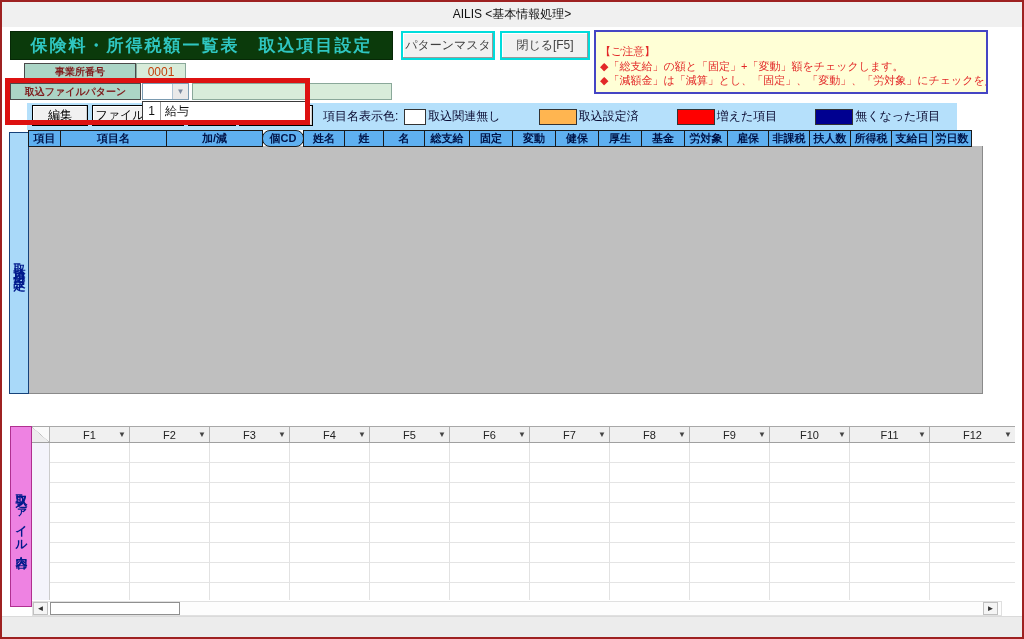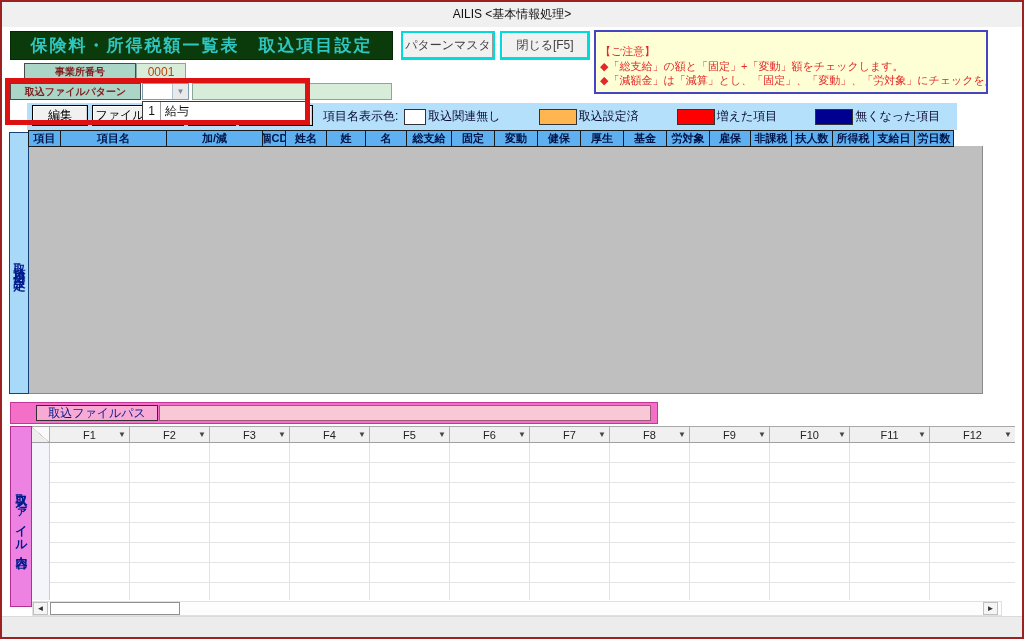--- a/index.html
+++ b/index.html
@@ -170,21 +170,21 @@
           <span class="swatch" style="background: rgb(0, 0, 144);"></span>
           <span>無くなった項目</span>
         </span>
     </div>
   </div>
 
   <div class="abs main-header" id="main-header">
       <div class="th" style="width: 33px;">項目</div>
       <div class="th" style="width: 107px;">項目名</div>
       <div class="th" style="width: 97px;">加/減</div>
-      <div class="th" style="width: 24px;">個CD</div>
+      <div class="th" style="width: 42px; border-radius: 8px;">個CD</div>
       <div class="th" style="width: 42px;">姓名</div>
       <div class="th" style="width: 40px;">姓</div>
       <div class="th" style="width: 42px;">名</div>
       <div class="th" style="width: 46px;">総支給</div>
       <div class="th" style="width: 44px;">固定</div>
       <div class="th" style="width: 44px;">変動</div>
       <div class="th" style="width: 44px;">健保</div>
       <div class="th" style="width: 44px;">厚生</div>
       <div class="th" style="width: 44px;">基金</div>
       <div class="th" style="width: 44px;">労対象</div>
@@ -193,24 +193,20 @@
       <div class="th" style="width: 42px;">扶人数</div>
       <div class="th" style="width: 42px;">所得税</div>
       <div class="th" style="width: 42px; font-family: Liberation Mono, monospace;">支給日</div>
       <div class="th" style="width: 40px;">労日数</div>
     </div>
   <div class="abs sidebar-blue">取込項目設定</div>
   <div class="abs gray-body"></div>
 
   <div class="abs red-box"></div>
 
-  <div class="abs pink-banner">
-    <div class="path-label">取込ファイルパス</div>
-    <input class="path-input" value="" style="">
-  </div>
 
   <div class="abs sidebar-pink">取込ファイル内容</div>
 
   <div class="abs grid">
     <div class="grid-header" id="grid-header">
         <div class="corner-cell"></div>
         <div class="f-cell">
           <span>F1</span>
           <span class="f-arrow">▼</span>
         </div>

